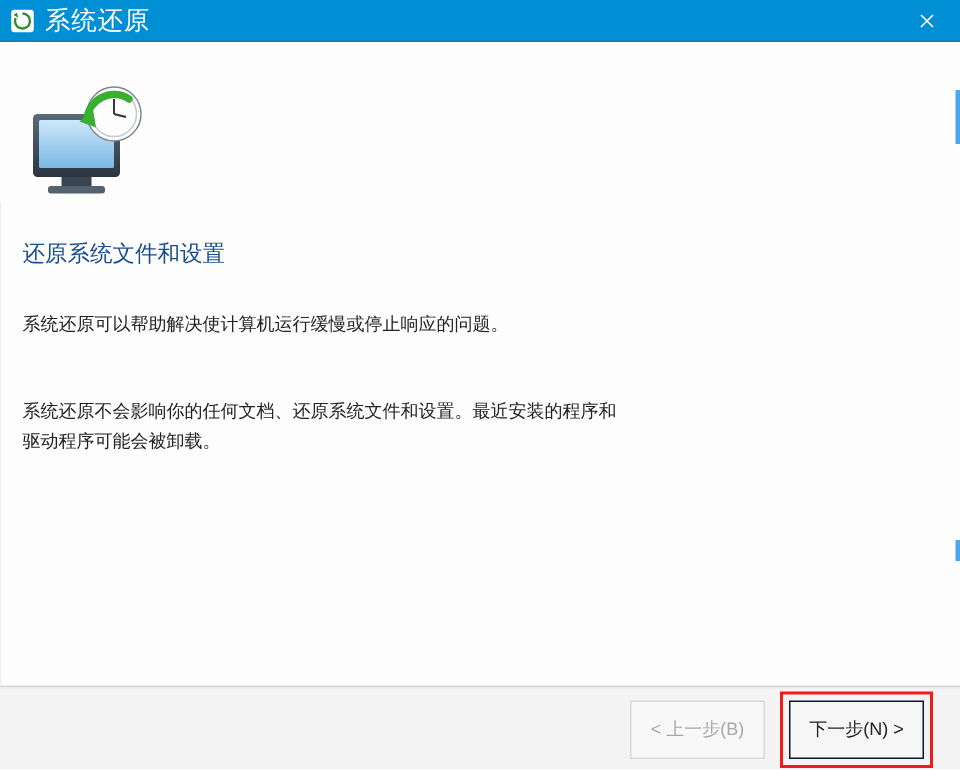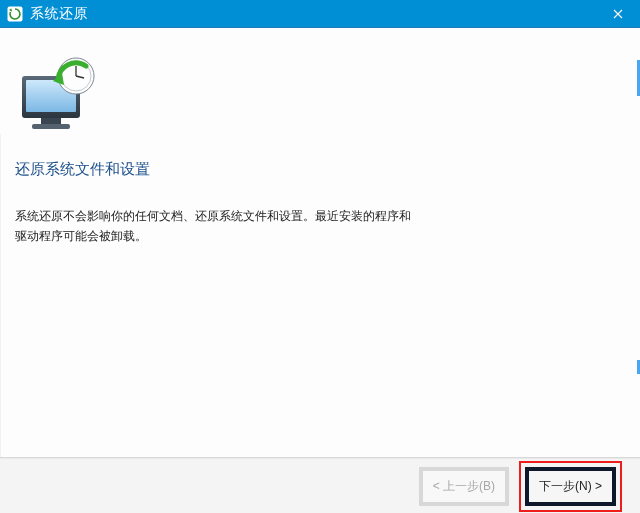--- a/index.html
+++ b/index.html
@@ -23,21 +23,21 @@
     }
     .titlebar .ticon {
       width: 18px;
       height: 18px;
       margin: 0 6px 0 6px;
       display:flex;
       align-items:center;
       justify-content:center;
     }
     .titlebar .ttext {
-      font-size: 14px;
+      font-size: 17px;
       letter-spacing: .5px;
     }
     .titlebar .close {
       position:absolute;
       right:0; top:0;
       width:44px; height:28px;
       display:flex; align-items:center; justify-content:center;
       cursor:pointer;
     }
     
@@ -96,21 +96,21 @@
       background:#f4f4f4;
       border-top:1px solid #eaeaea;
     }
     button.btn {
       height:39px;
       min-width:90px;
       padding:0 10px;
       font-family:inherit;
       font-size:12px;
       background:#f6f6f6;
-      border:4px solid #0f172a;
+      border:1px solid #0f172a;
       color:#222;
       text-align:center;
     }
     button.btn[disabled] {
       color:#a7a7a7;
       border-color:#d8d8d8;
       background:#f8f8f8;
     }
     .highlight-red {
       border:2px solid #ef1c1c;
@@ -166,20 +166,21 @@
         <line x1="62" y1="20" x2="62" y2="10" stroke="#333" stroke-width="1.3"></line>
         <line x1="62" y1="20" x2="70" y2="22" stroke="#333" stroke-width="1.3"></line>
 
         <path d="M44 24 A18 18 0 0 1 72 10" fill="none" stroke="#3aae2f" stroke-width="5" stroke-linecap="round"></path>
         <polygon points="39,25 50,29 48,17" fill="#3aae2f"></polygon>
       </svg>
     </div>
   </div>
   <div class="rightcol">
     <div class="heading">还原系统文件和设置</div>
+    <div class="para">系统还原可以帮助解决使计算机运行缓慢或停止响应的问题。</div>
     <div class="para">系统还原不会影响你的任何文档、还原系统文件和设置。最近安装的程序和驱动程序可能会被卸载。</div>
   </div>
 </div>
 
 <span class="accent"></span>
 <span class="accent2"></span>
 
 <div class="footer">
   <button class="btn" disabled="">&lt; 上一步(B)</button>
   <span class="highlight-red">

